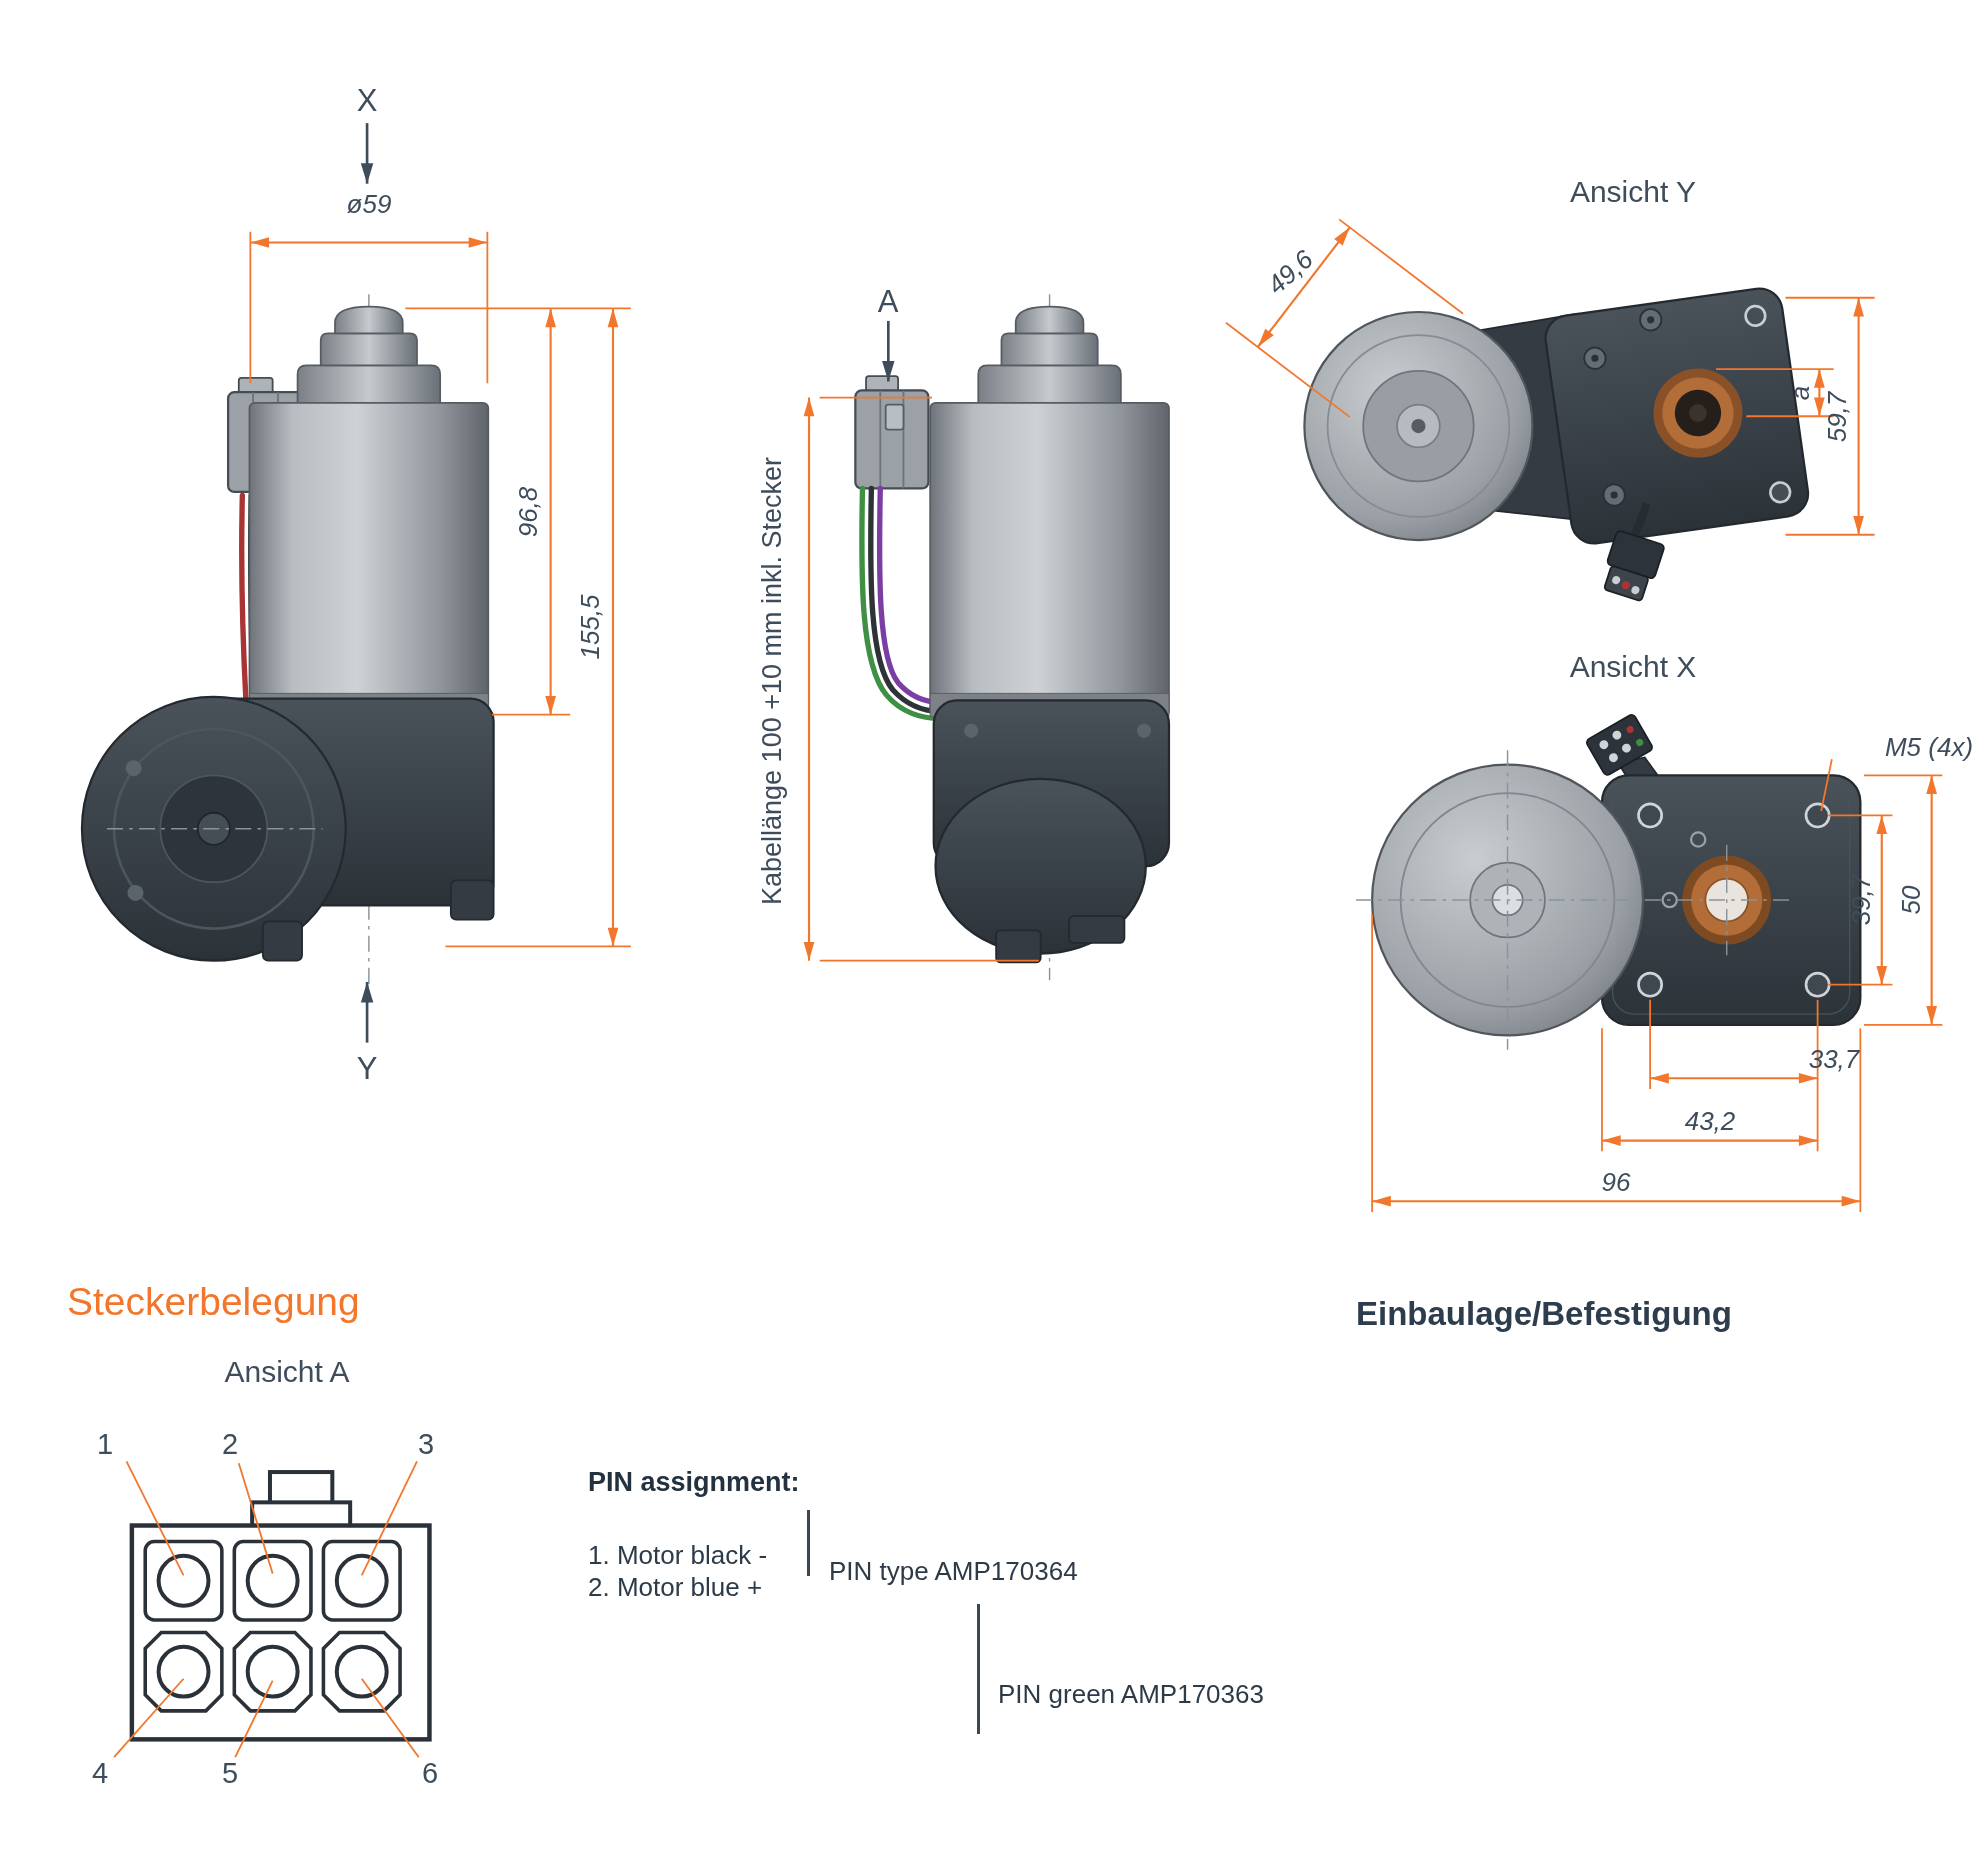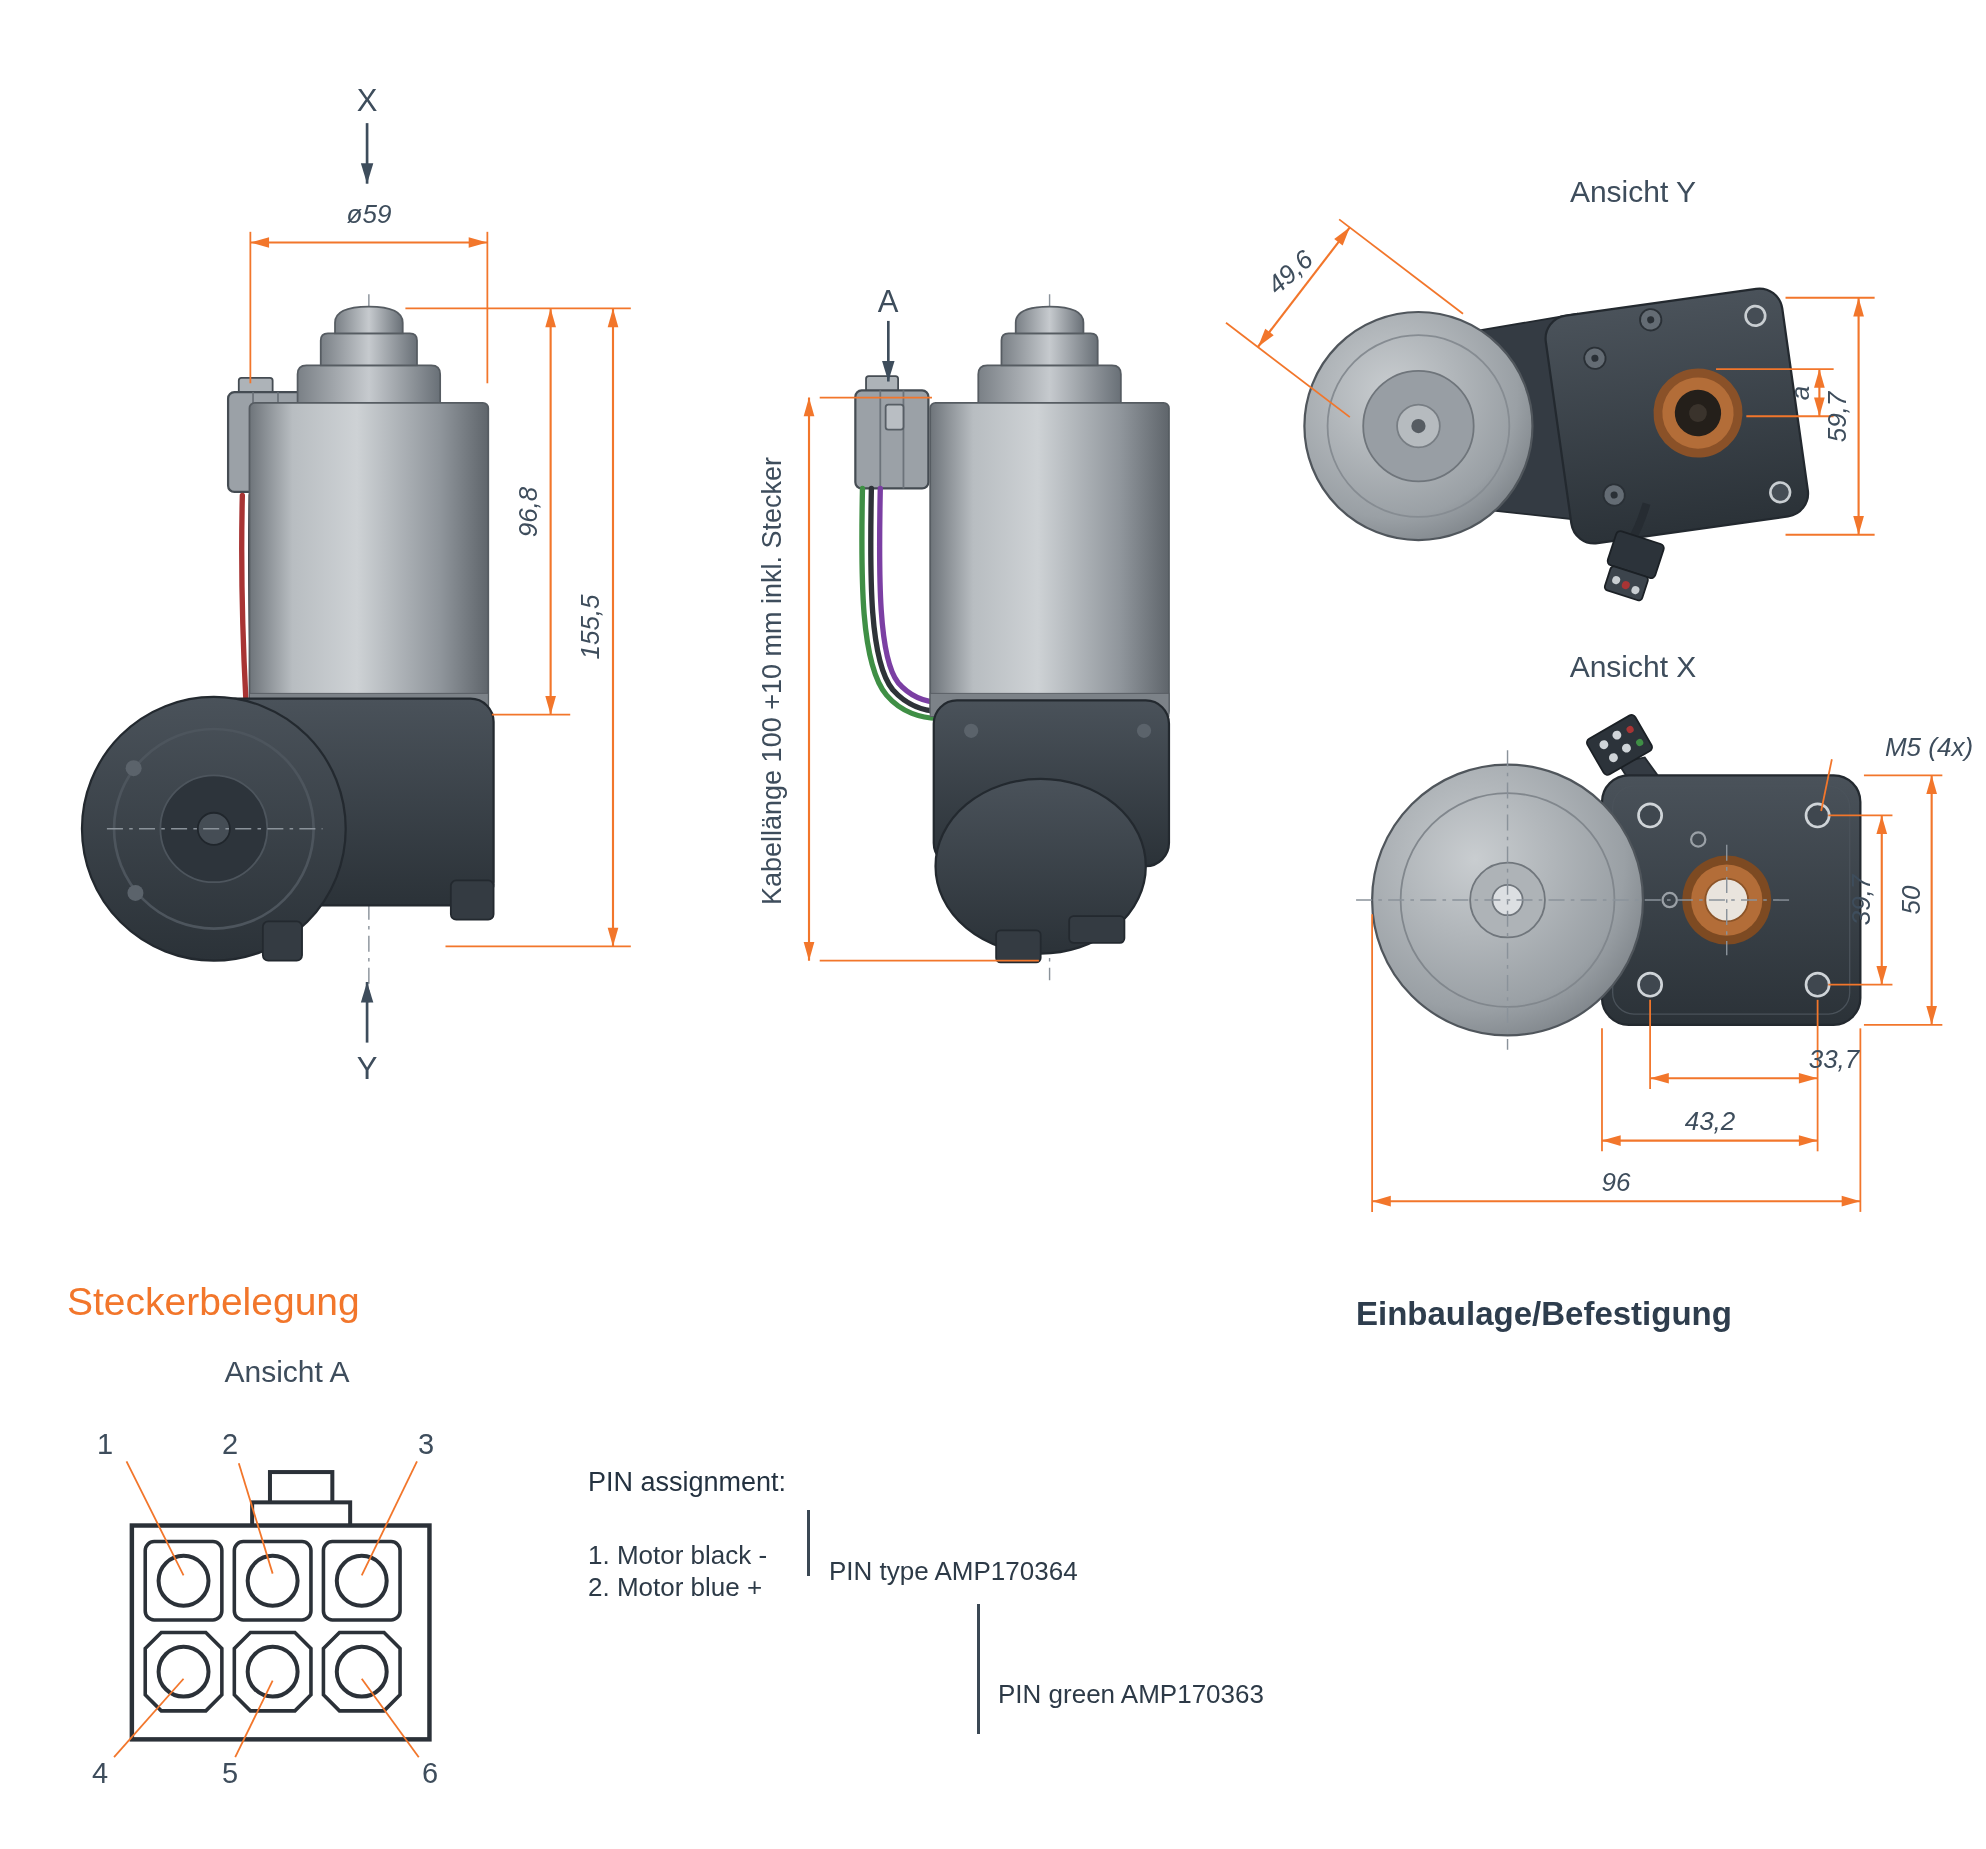--- a/index.html
+++ b/index.html
@@ -12,21 +12,21 @@
   .blk{position:absolute;color:#2D3A47;white-space:nowrap;line-height:1;margin-top:24px;}
   .it{font-style:italic;}
   .rot{transform:translate(-50%,-50%) rotate(-90deg);}
   .rotD{transform:translate(-50%,-50%) rotate(-42deg);}
   .axis{font-size:31px;}
   .dim{font-size:26px;}
   .title{font-size:30px;}
   .pin-num{font-size:29px;}
   .orange-h{font-size:39px;color:#F2762B;}
   .bold-h{font-size:33px;font-weight:bold;color:#2E3D4D;text-align:center;}
-  .pa-title{font-size:27px;font-weight:normal;color:#243240;}
+  .pa-title{font-size:27px;font-weight:bold;color:#243240;}
   .pa-line{font-size:26px;line-height:32px;}
   .vline{position:absolute;width:2.7px;background:#3B4854;}
   .cl{stroke:#8a929a;stroke-width:1.6;stroke-dasharray:18 7 4 7;fill:none;}
   .ext{stroke:#F2762B;stroke-width:2;fill:none;}
   .dim-l{stroke:#F2762B;stroke-width:2.4;fill:none;}
   .ax{stroke:#3E4D5C;stroke-width:3;fill:none;}
   .conn-s{stroke:#2B3138;fill:#ffffff;}
 </style>
 </head>
 <body>
@@ -286,21 +286,21 @@
       <line class="ext" x1="468" y1="1640" x2="406" y2="1768"></line>
       <line class="ext" x1="128" y1="1972" x2="206" y2="1884"></line>
       <line class="ext" x1="264" y1="1972" x2="306" y2="1886"></line>
       <line class="ext" x1="470" y1="1972" x2="406" y2="1884"></line>
     </g>
   </g>
 </svg>
 
 <div class="lbl axis" style="left:367px;top:100px">X</div>
 <div class="lbl axis" style="left:367px;top:1068px">Y</div>
-<div class="lbl dim it" style="left:369px;top:214px">ø59</div>
+<div class="lbl dim it" style="left:369px;top:204px">ø59</div>
 <div class="lbl dim it rot" style="left:528px;top:512px">96,8</div>
 <div class="lbl dim it rot" style="left:590px;top:627px">155,5</div>
 
 <div class="lbl axis" style="left:888px;top:301px">A</div>
 <div class="lbl rot" style="left:772px;top:681px;font-size:27px">Kabellänge 100 +10 mm inkl. Stecker</div>
 
 <div class="lbl title" style="left:1633px;top:192px">Ansicht Y</div>
 <div class="lbl dim it rotD" style="left:1290px;top:272px">49,6</div>
 <div class="lbl dim it rot" style="left:1800px;top:393px">a</div>
 <div class="lbl dim it rot" style="left:1837px;top:417px">59,7</div>

